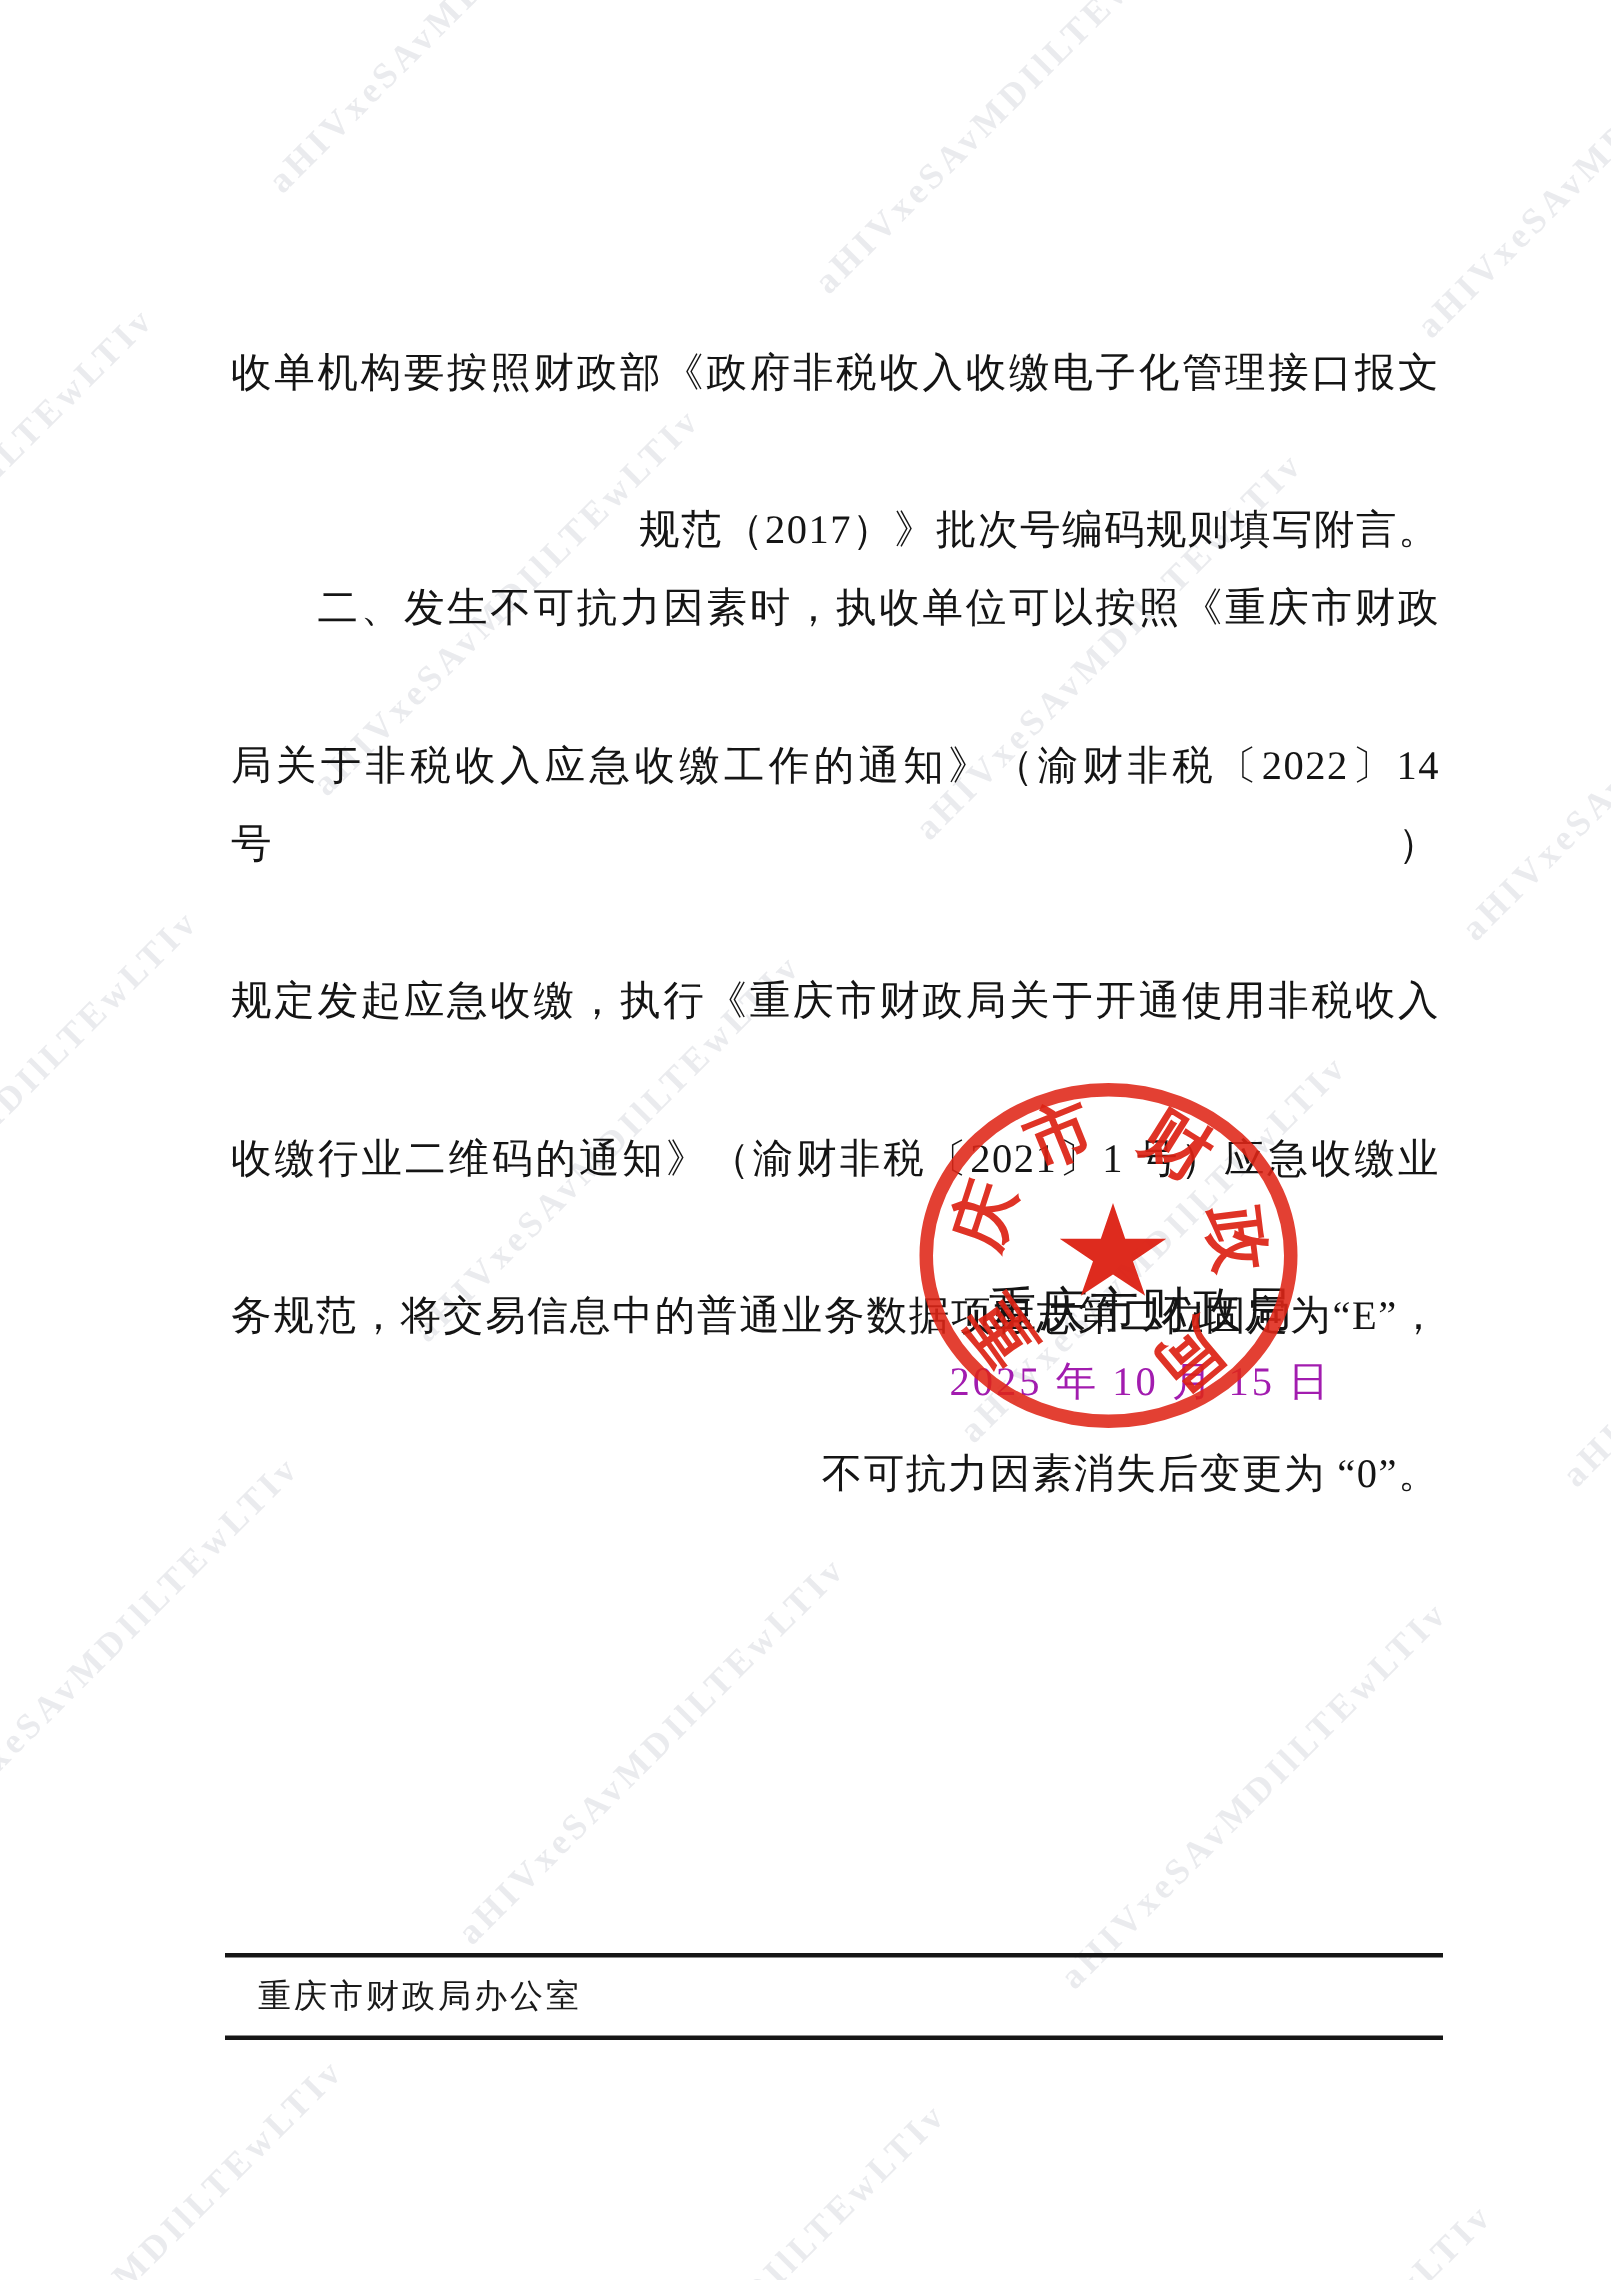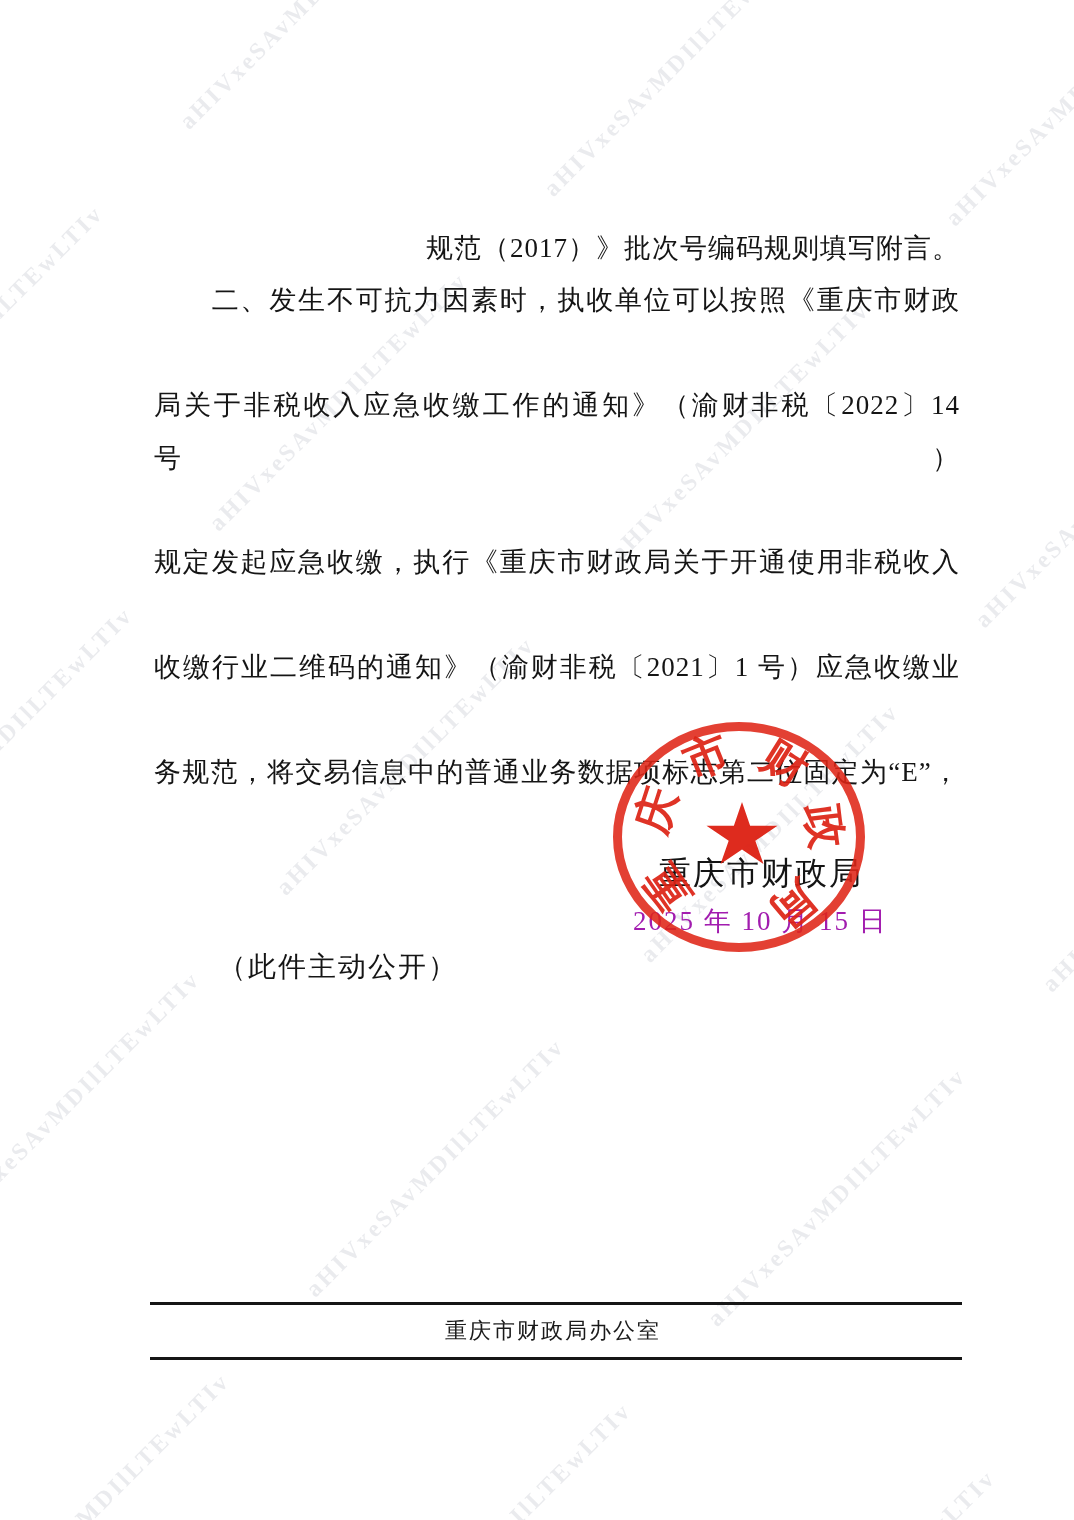--- a/index.html
+++ b/index.html
@@ -86,21 +86,21 @@
     color:rgba(220,34,20,0.92);
     font-weight:bold;
   }
 
   
   .footer {
     position:absolute; left:150px; top:1302px; width:812px;
   }
   .footer .rule { height:3px; background:#161616; }
   .footer .row {
-    display:flex; justify-content:center; align-items:center;
+    display:flex; justify-content:space-between; align-items:center;
     height:52px; padding:0 28px 0 22px;
     font-size:22px; letter-spacing:2px; color:#1a1a1a;
   }
 </style>
 </head>
 <body>
 
 <div class="page">
 
   <div class="watermark-layer">
@@ -114,31 +114,32 @@
         <div class="wm-row" style="top: 1830px; left: 0px;">aHIVxeSAvMDIlLTEwLTIv aHIVxeSAvMDIlLTEwLTIv aHIVxeSAvMDIlLTEwLTIv aHIVxeSAvMDIlLTEwLTIv aHIVxeSAvMDIlLTEwLTIv aHIVxeSAvMDIlLTEwLTIv aHIVxeSAvMDIlLTEwLTIv </div>
         <div class="wm-row" style="top: 2135px; left: -210px;">aHIVxeSAvMDIlLTEwLTIv aHIVxeSAvMDIlLTEwLTIv aHIVxeSAvMDIlLTEwLTIv aHIVxeSAvMDIlLTEwLTIv aHIVxeSAvMDIlLTEwLTIv aHIVxeSAvMDIlLTEwLTIv aHIVxeSAvMDIlLTEwLTIv </div>
         <div class="wm-row" style="top: 2440px; left: 0px;">aHIVxeSAvMDIlLTEwLTIv aHIVxeSAvMDIlLTEwLTIv aHIVxeSAvMDIlLTEwLTIv aHIVxeSAvMDIlLTEwLTIv aHIVxeSAvMDIlLTEwLTIv aHIVxeSAvMDIlLTEwLTIv aHIVxeSAvMDIlLTEwLTIv </div>
         <div class="wm-row" style="top: 2745px; left: -210px;">aHIVxeSAvMDIlLTEwLTIv aHIVxeSAvMDIlLTEwLTIv aHIVxeSAvMDIlLTEwLTIv aHIVxeSAvMDIlLTEwLTIv aHIVxeSAvMDIlLTEwLTIv aHIVxeSAvMDIlLTEwLTIv aHIVxeSAvMDIlLTEwLTIv </div>
         <div class="wm-row" style="top: 3050px; left: 0px;">aHIVxeSAvMDIlLTEwLTIv aHIVxeSAvMDIlLTEwLTIv aHIVxeSAvMDIlLTEwLTIv aHIVxeSAvMDIlLTEwLTIv aHIVxeSAvMDIlLTEwLTIv aHIVxeSAvMDIlLTEwLTIv aHIVxeSAvMDIlLTEwLTIv </div>
         <div class="wm-row" style="top: 3355px; left: -210px;">aHIVxeSAvMDIlLTEwLTIv aHIVxeSAvMDIlLTEwLTIv aHIVxeSAvMDIlLTEwLTIv aHIVxeSAvMDIlLTEwLTIv aHIVxeSAvMDIlLTEwLTIv aHIVxeSAvMDIlLTEwLTIv aHIVxeSAvMDIlLTEwLTIv </div>
       </div>
   </div>
 
   <div class="body-text">
+      <div class="line j">收单机构要按照财政部《政府非税收入收缴电子化管理接口报文</div>
       <div class="line">规范（2017）》批次号编码规则填写附言。</div>
       <div class="line j">　　二、发生不可抗力因素时，执收单位可以按照《重庆市财政</div>
       <div class="line j">局关于非税收入应急收缴工作的通知》（渝财非税〔2022〕14 号）</div>
       <div class="line j">规定发起应急收缴，执行《重庆市财政局关于开通使用非税收入</div>
       <div class="line j">收缴行业二维码的通知》（渝财非税〔2021〕1 号）应急收缴业</div>
       <div class="line j">务规范，将交易信息中的普通业务数据项标志第二位固定为“E”，</div>
+      <div class="line">不可抗力因素消失后变更为 “0”。</div>
     </div>
 
   <div class="sig-org">重庆市财政局</div>
   <div class="sig-date">2025 年 10 月 15 日</div>
-  <div class="disclosure">（此件主动公开）</div>
 
   <div class="seal">
     <div class="seal-ring"></div>
     <div class="seal-star"></div>
   <div class="seal-char" style="transform: rotate(-125deg) translateY(-86px);">重</div>
       <div class="seal-char" style="transform: rotate(-72deg) translateY(-86px);">庆</div>
       <div class="seal-char" style="transform: rotate(-22deg) translateY(-86px);">市</div>
       <div class="seal-char" style="transform: rotate(32deg) translateY(-86px);">财</div>
       <div class="seal-char" style="transform: rotate(83deg) translateY(-86px);">政</div>
       <div class="seal-char" style="transform: rotate(140deg) translateY(-86px);">局</div>

